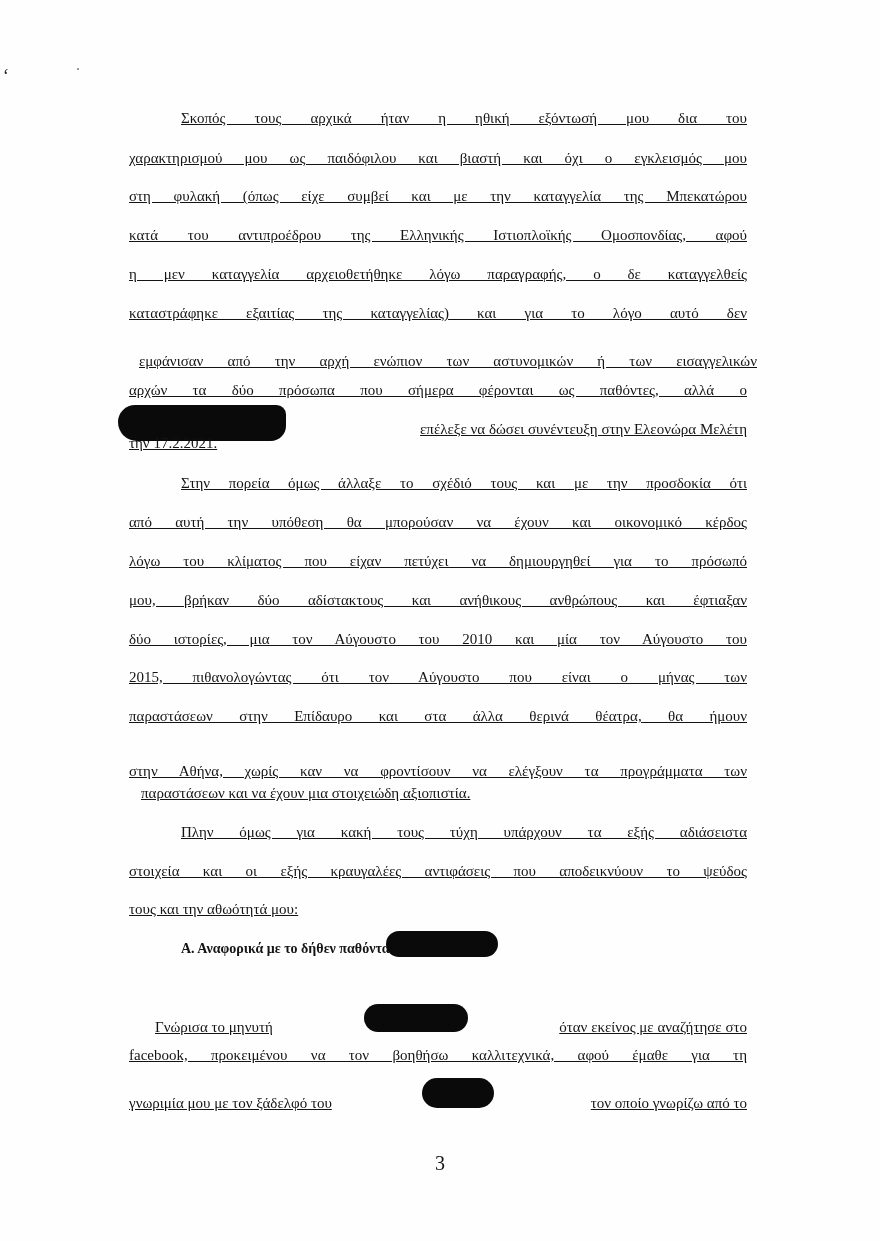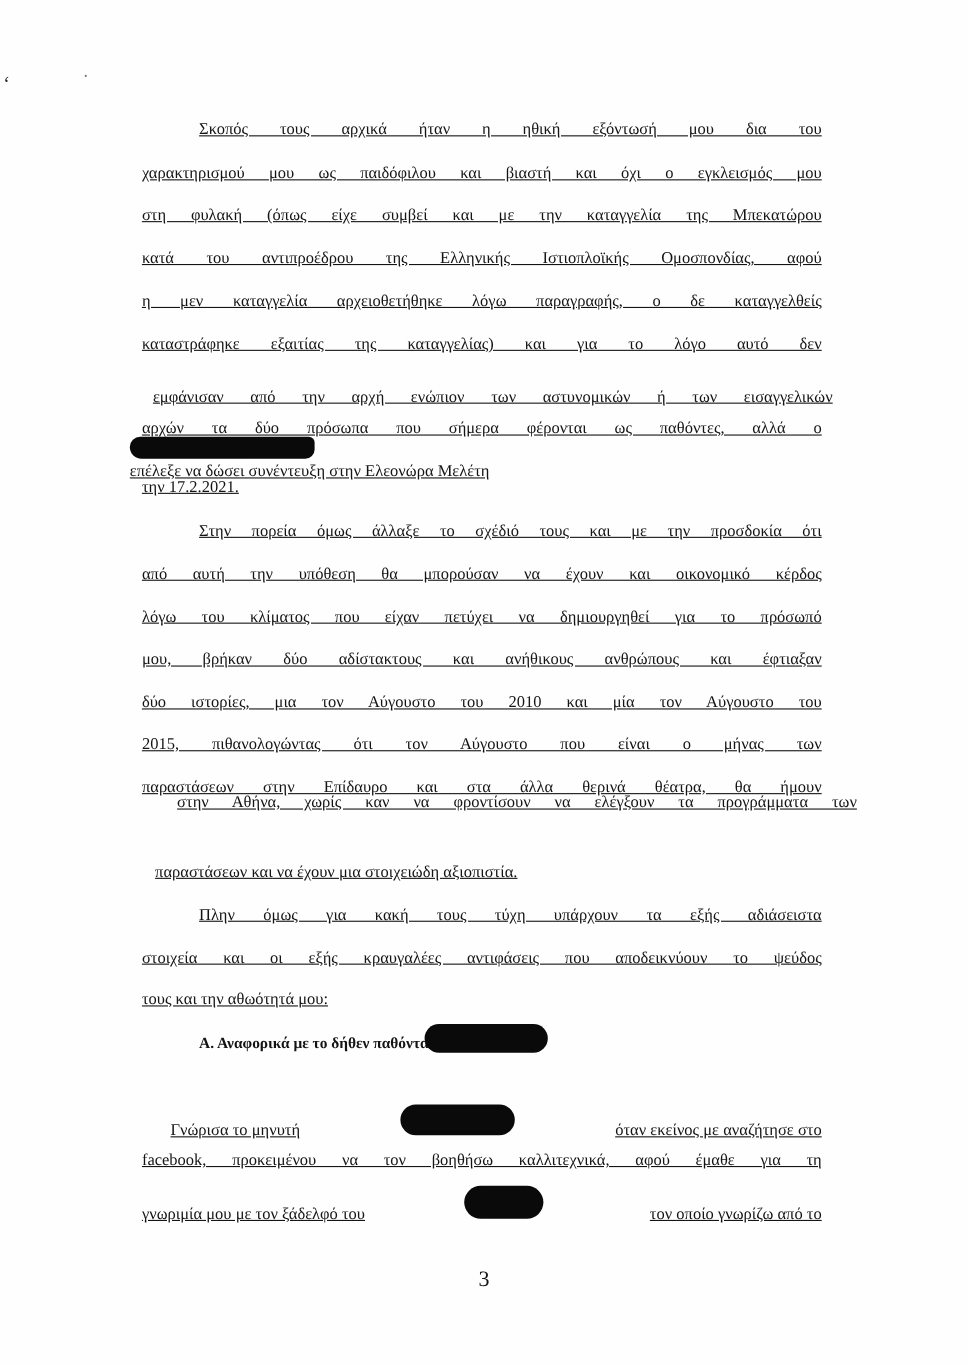--- a/index.html
+++ b/index.html
@@ -24,34 +24,34 @@
   <span class="speck"></span>
 
   <div class="line" style="left:181px;width:566px;top:106px;">Σκοπός τους αρχικά ήταν η ηθική εξόντωσή μου δια του</div>
   <div class="line" style="top:146px;">χαρακτηρισμού μου ως παιδόφιλου και βιαστή και όχι ο εγκλεισμός μου</div>
   <div class="line" style="top:184px;">στη φυλακή (όπως είχε συμβεί και με την καταγγελία της Μπεκατώρου</div>
   <div class="line" style="top:223px;">κατά του αντιπροέδρου της Ελληνικής Ιστιοπλοϊκής Ομοσπονδίας, αφού</div>
   <div class="line" style="top:301px;">καταστράφηκε εξαιτίας της καταγγελίας) και για το λόγο αυτό δεν</div>
   <div class="line" style="top:262px;">η μεν καταγγελία αρχειοθετήθηκε λόγω παραγραφής, ο δε καταγγελθείς</div>
   <div class="line" style="top:349px;margin-left:10px;">εμφάνισαν από την αρχή ενώπιον των αστυνομικών ή των εισαγγελικών</div>
   <div class="line" style="top:378px;">αρχών τα δύο πρόσωπα που σήμερα φέρονται ως παθόντες, αλλά ο</div>
-  <div class="line flex" style="left:118px;width:629px;top:397px;height:44px;align-items:flex-start;flex-direction:column;">
+  <div class="line flex" style="left:118px;width:629px;top:397px;height:44px;align-items:flex-end;">
     <span class="redact" style="width:168px;height:36px;border-radius:18px 10px 16px 20px;"></span>
     <span>επέλεξε να δώσει συνέντευξη στην Ελεονώρα Μελέτη</span>
   </div>
   <div class="line last" style="top:431px;">την 17.2.2021.</div>
 
   <div class="line" style="left:181px;width:566px;top:471px;">Στην πορεία όμως άλλαξε το σχέδιό τους και με την προσδοκία ότι</div>
   <div class="line" style="top:510px;">από αυτή την υπόθεση θα μπορούσαν να έχουν και οικονομικό κέρδος</div>
   <div class="line" style="top:549px;">λόγω του κλίματος που είχαν πετύχει να δημιουργηθεί για το πρόσωπό</div>
   <div class="line" style="top:588px;">μου, βρήκαν δύο αδίστακτους και ανήθικους ανθρώπους και έφτιαξαν</div>
   <div class="line" style="top:627px;">δύο ιστορίες, μια τον Αύγουστο του 2010 και μία τον Αύγουστο του</div>
   <div class="line" style="top:665px;">2015, πιθανολογώντας ότι τον Αύγουστο που είναι ο μήνας των</div>
   <div class="line" style="top:704px;">παραστάσεων στην Επίδαυρο και στα άλλα θερινά θέατρα, θα ήμουν</div>
-  <div class="line" style="top:718px;margin-left:32px;">στην Αθήνα, χωρίς καν να φροντίσουν να ελέγξουν τα προγράμματα των</div>
+  <div class="line" style="top:759px;">στην Αθήνα, χωρίς καν να φροντίσουν να ελέγξουν τα προγράμματα των</div>
   <div class="line last" style="top:781px;margin-left:12px;">παραστάσεων και να έχουν μια στοιχειώδη αξιοπιστία.</div>
 
   <div class="line" style="left:181px;width:566px;top:820px;">Πλην όμως για κακή τους τύχη υπάρχουν τα εξής αδιάσειστα</div>
   <div class="line" style="top:859px;">στοιχεία και οι εξής κραυγαλέες αντιφάσεις που αποδεικνύουν το ψεύδος</div>
   <div class="line last" style="top:897px;">τους και την αθωότητά μου:</div>
 
   <div class="heading">
     <span>Α. Αναφορικά με το δήθεν παθόντα</span><span class="redact" style="width:112px;height:26px;margin-left:-4px;vertical-align:-4px;border-radius:14px;"></span>
   </div>
 

